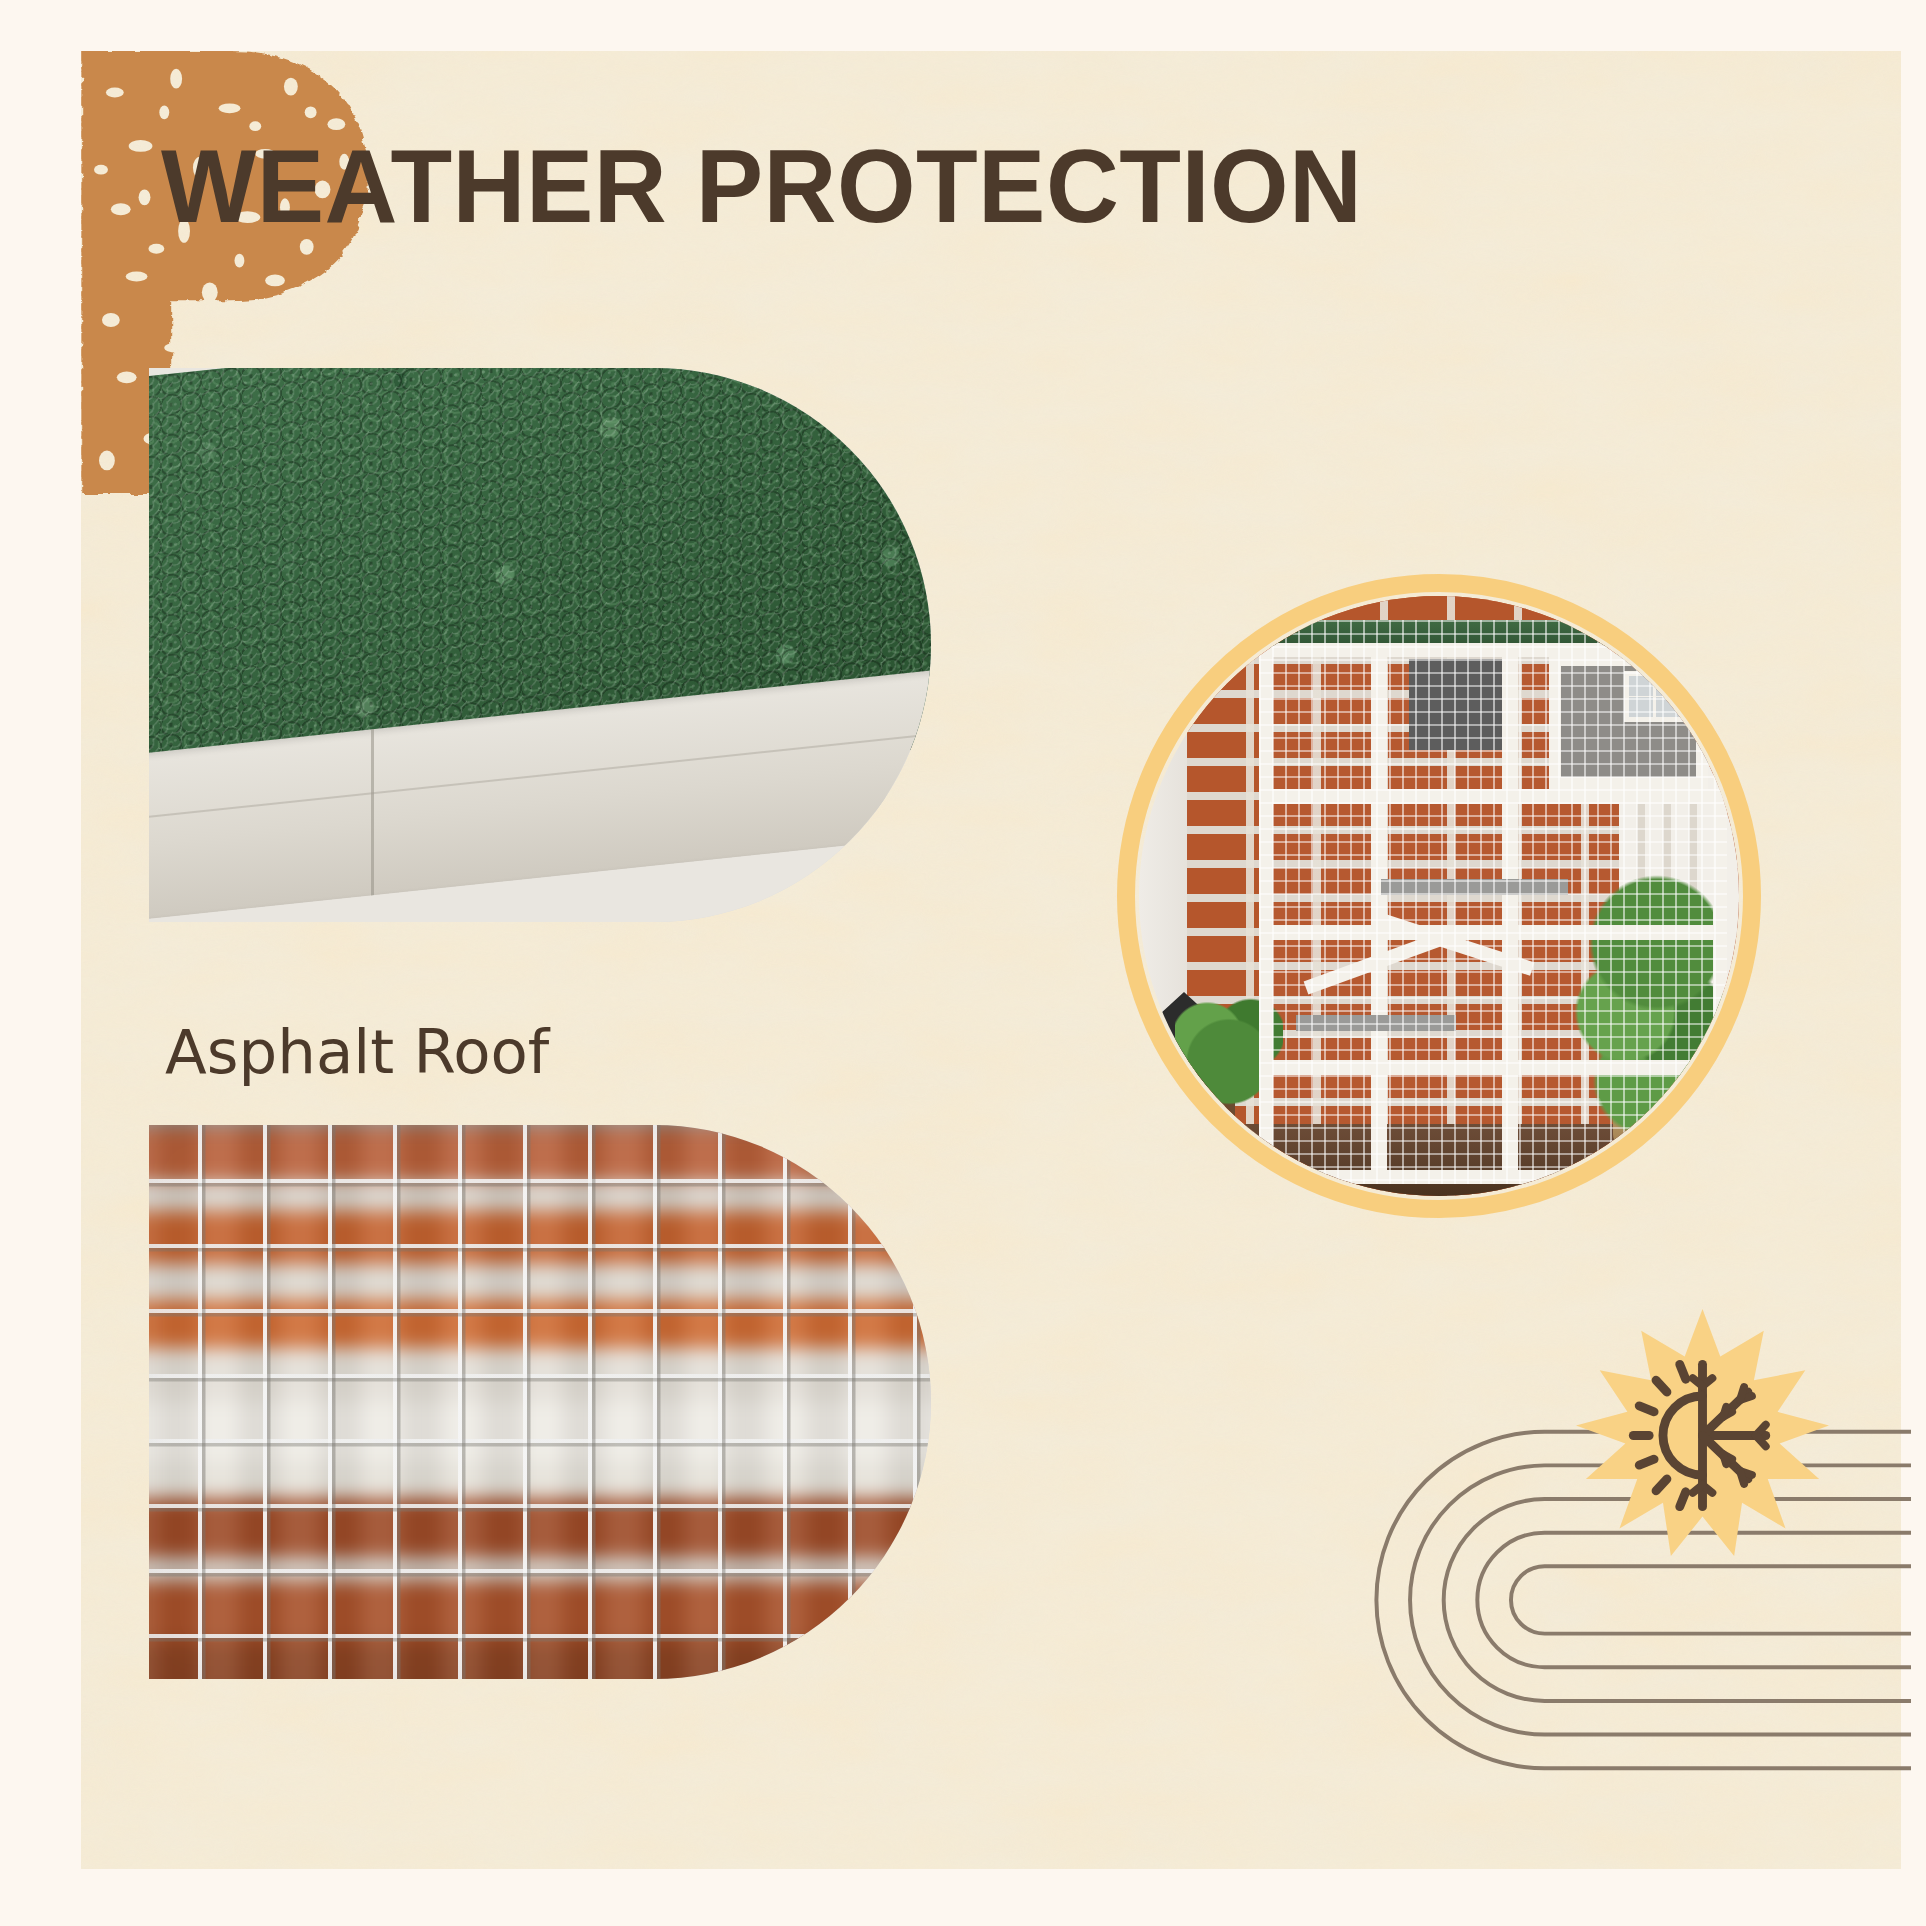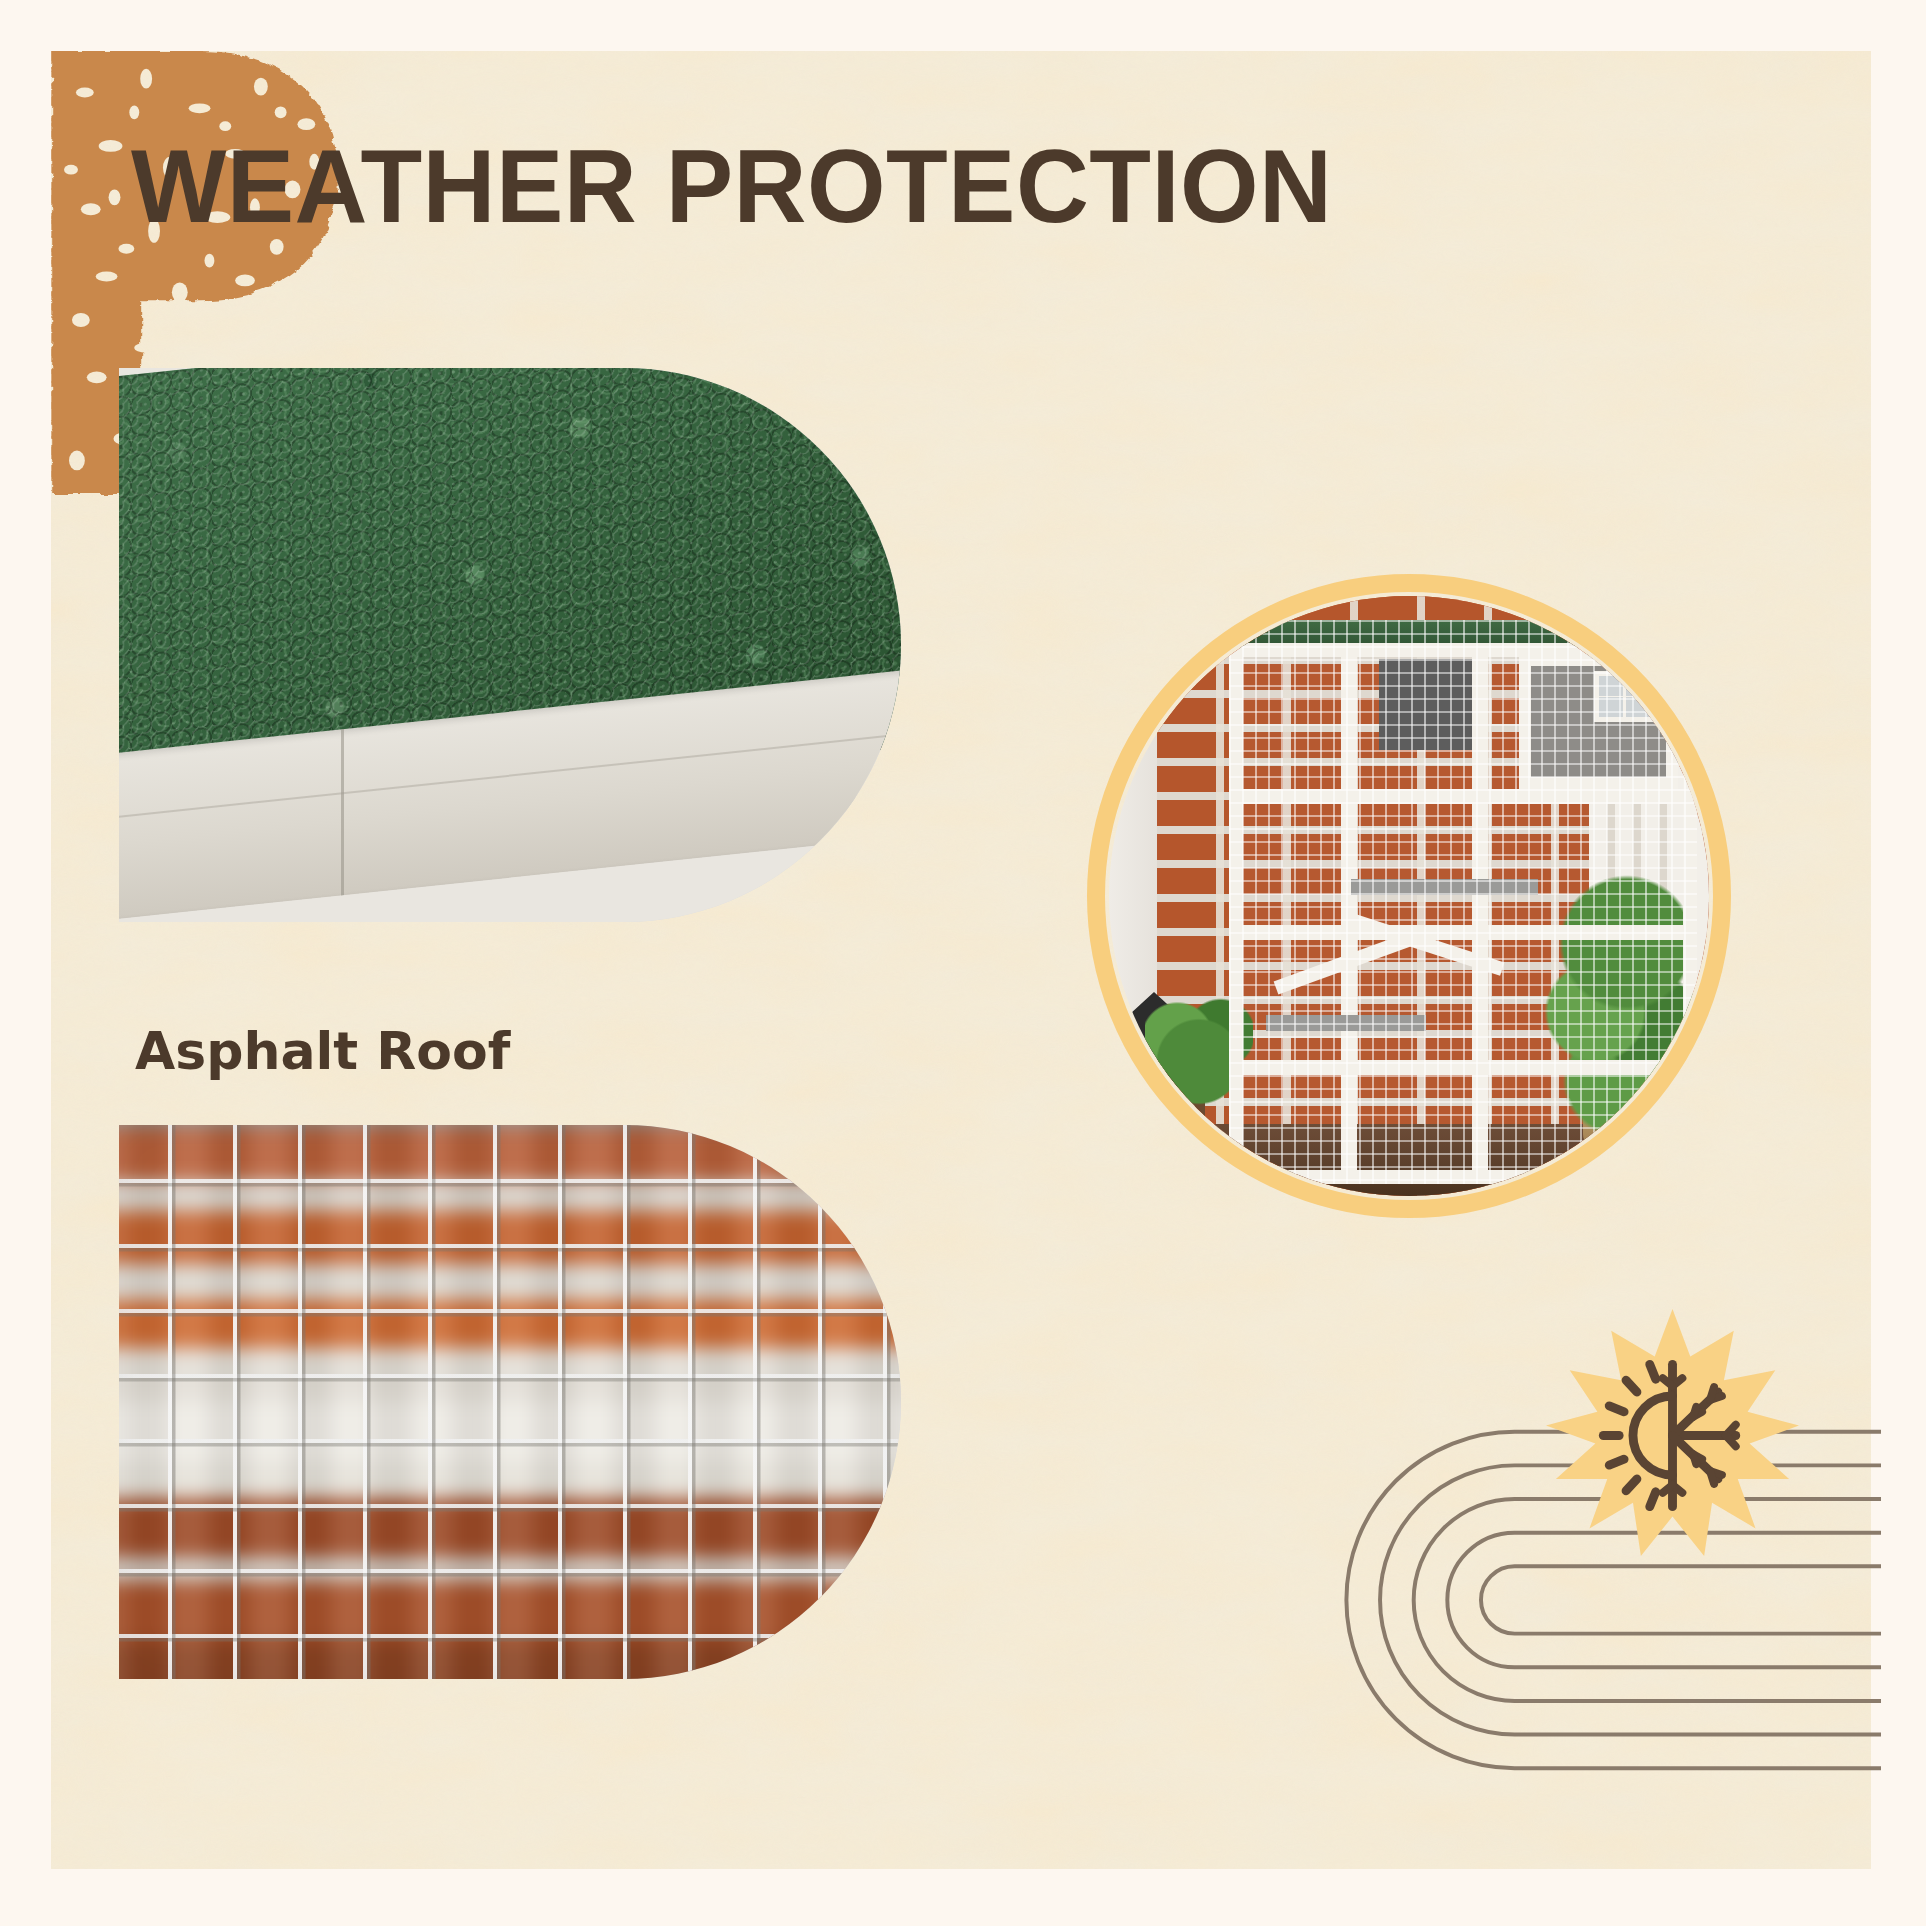--- a/index.html
+++ b/index.html
@@ -3,21 +3,21 @@
 <meta charset="utf-8">
 <style>
   html,body{margin:0;padding:0;}
   body{
     width:1927px;height:1927px;
     background:#FDF7F0;
     font-family:"DejaVu Sans",sans-serif;
     overflow:hidden;
     position:relative;
   }
-  #stage{position:absolute;inset:0;width:1604px;height:1927px;}
+  #stage{position:absolute;inset:0;width:1604px;height:1927px;margin-left:30px;}
 
   
   .bg-panel{
     position:absolute;left:51px;top:51px;width:1820px;height:1818px;
     background:#F6E9CF;
     overflow:hidden;
   }
   .bg-panel .grain{
     position:absolute;inset:-40px;
     opacity:.85;
@@ -152,22 +152,22 @@
       linear-gradient(to bottom, rgba(120,118,112,.4) 3px, transparent 4px);
     background-size:65px 65px,65px 65px;
     background-position:4px 0,0 4px;
   }
 
   
   .caption{
     position:absolute;
     color:#4C3A2B;
     font-family:"DejaVu Sans",sans-serif;
-    font-weight:700;
-    font-size:52px;
+    font-weight:400;
+    font-size:61px;
     line-height:71px;
     white-space:nowrap;
   }
   .caption.roof{left:135px;top:1016px;}
   .caption.mesh{left:135px;top:1772px;}
 
   
   .product-ring{
     position:absolute;left:1087px;top:574px;width:644px;height:644px;
     border-radius:50%;

